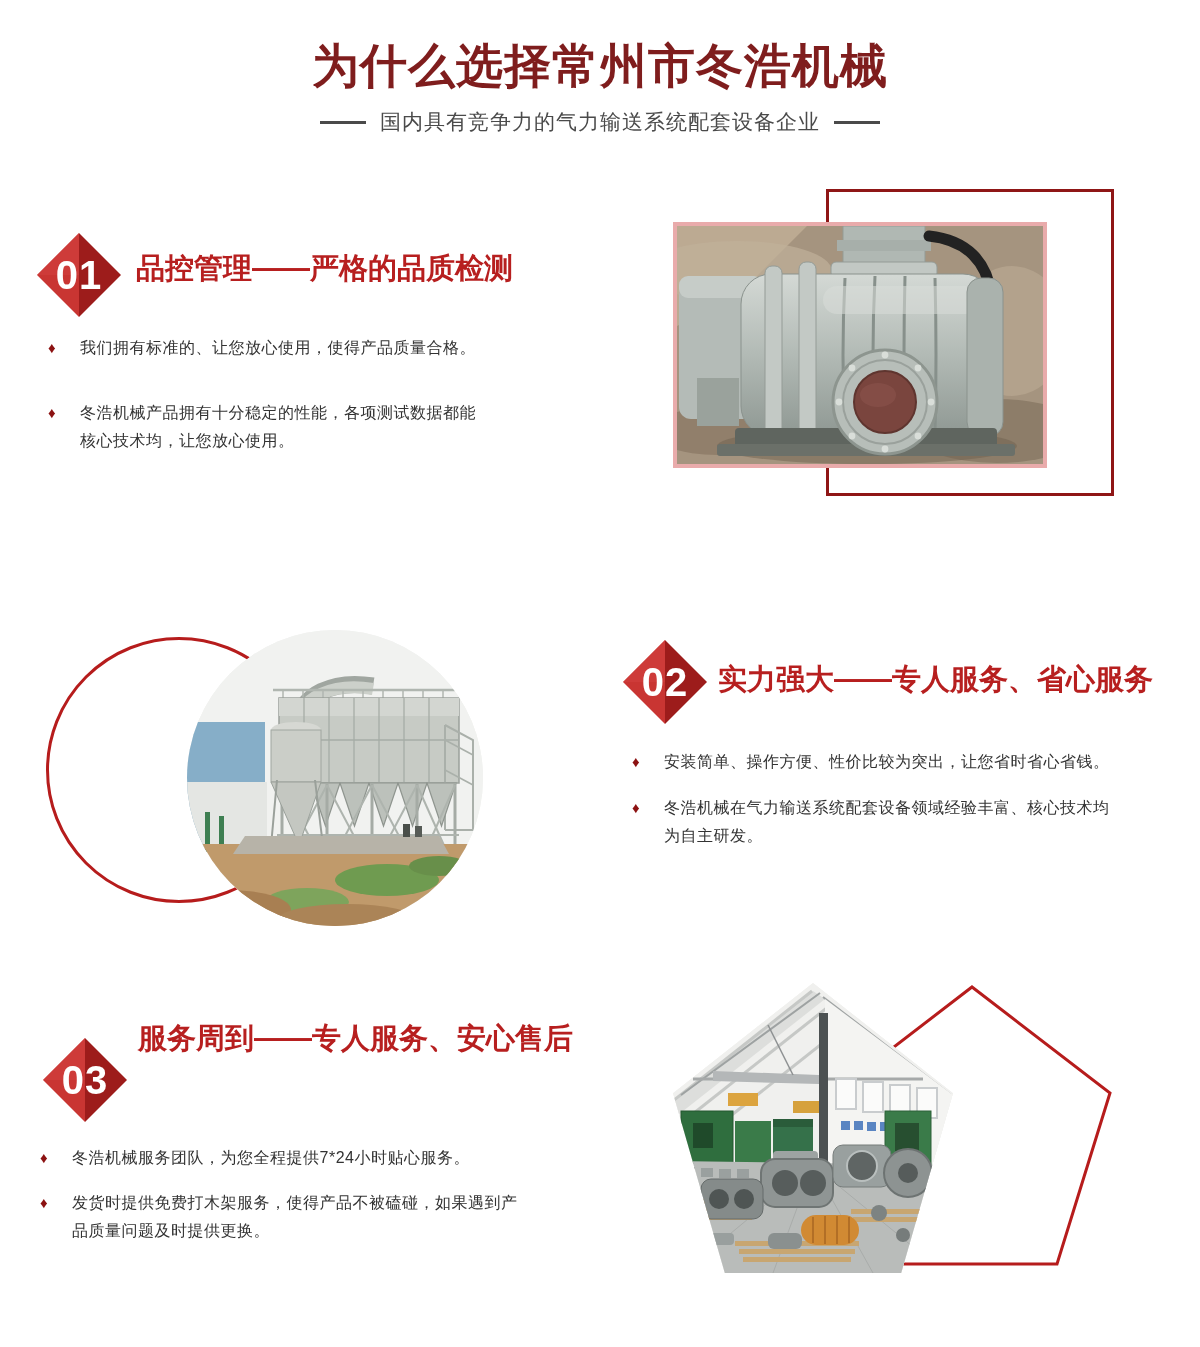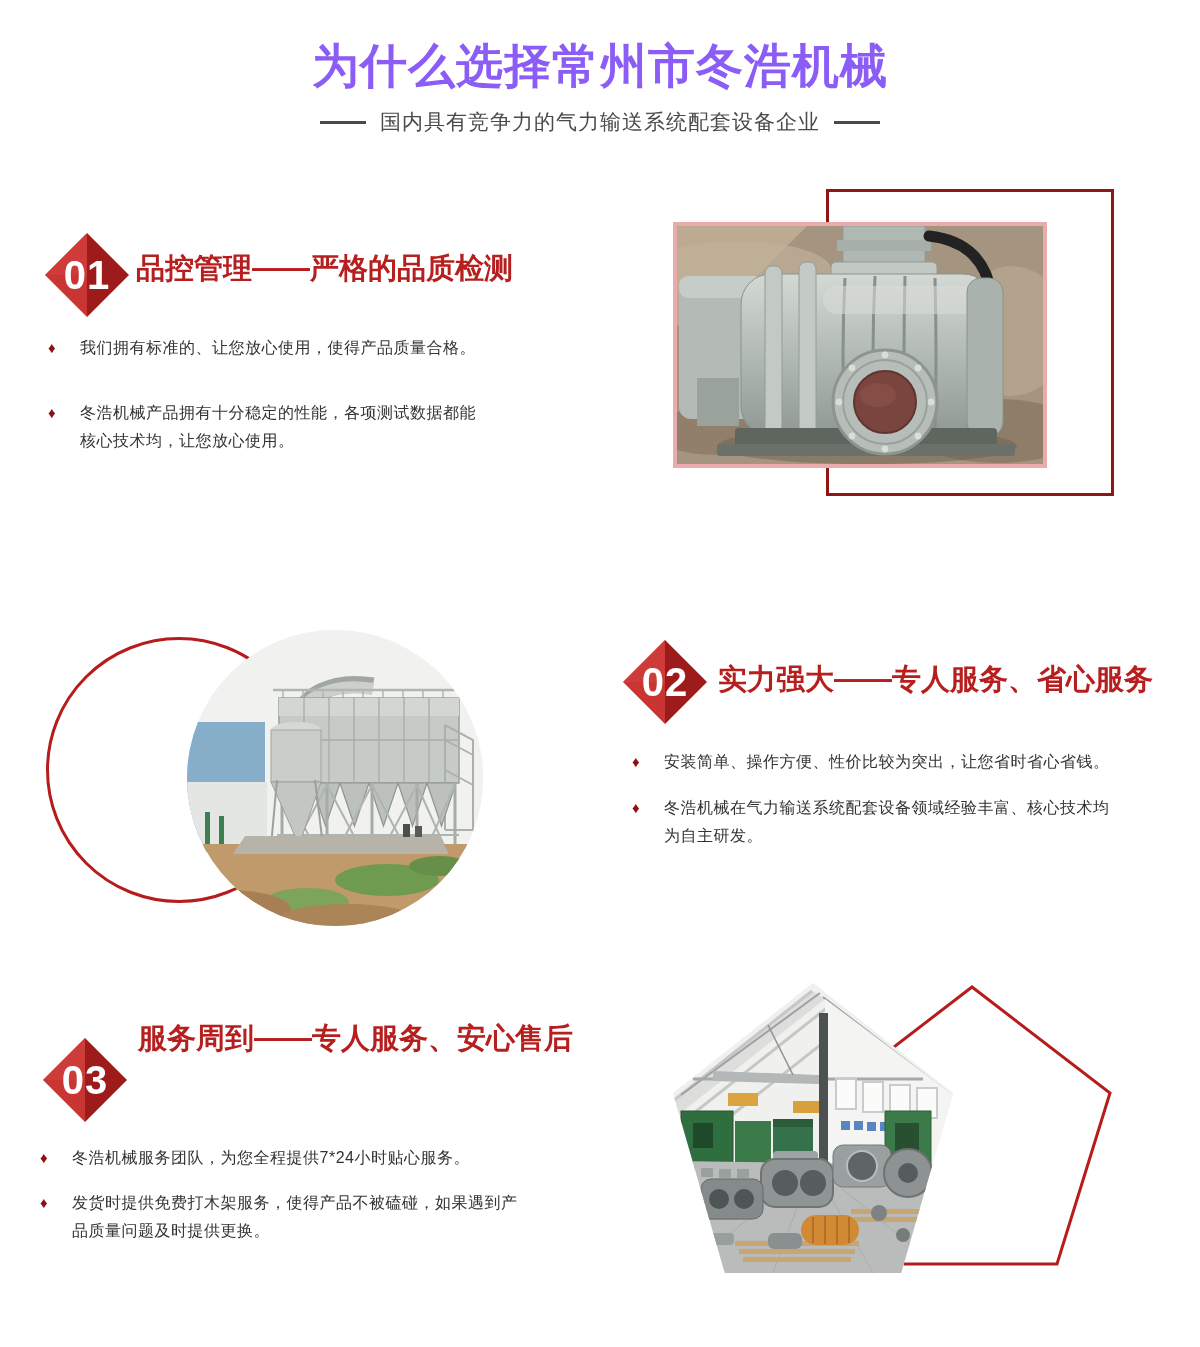--- a/index.html
+++ b/index.html
@@ -3,21 +3,21 @@
 <meta charset="utf-8">
 <style>
   * { margin:0; padding:0; box-sizing:border-box; }
   html,body { background:#ffffff; }
   body { font-family:"Liberation Sans","DejaVu Sans",sans-serif; }
   .page { position:relative; width:1200px; height:1347px; margin:0 auto; background:#ffffff; overflow:hidden; }
 
   
   .main-title{
     position:absolute; left:0; top:38px; width:1200px;
-    text-align:center; font-size:47px; font-weight:bold; color:#8b5cf6;
+    text-align:center; font-size:47px; font-weight:bold; color:#7f1d1d;
     letter-spacing:1px; line-height:56px;
   }
   .subtitle-row{
     position:absolute; left:0; top:108px; width:1200px;
     display:flex; align-items:center; justify-content:center; gap:14px;
   }
   .subtitle-dash{ width:46px; height:3px; background:#4a4a4a; }
   .subtitle-text{ font-size:21px; color:#4a4a4a; letter-spacing:1px; }
 
   
@@ -79,21 +79,21 @@
 
 <div class="page">
 
   <div class="main-title">为什么选择常州市冬浩机械</div>
   <div class="subtitle-row">
     <span class="subtitle-dash"></span>
     <span class="subtitle-text">国内具有竞争力的气力输送系统配套设备企业</span>
     <span class="subtitle-dash"></span>
   </div>
 
-  <div class="badge" style="left:44px; top:232px;">
+  <div class="badge" style="left:36px; top:232px;">
     <svg viewBox="0 0 86 86">
       <polygon points="43,1 1,43 43,85" fill="#c93532"></polygon>
       <polygon points="43,1 85,43 43,85" fill="#9d1c1b"></polygon>
       <polygon points="43,1 1,43 43,43" fill="#d24040" opacity="0.55"></polygon>
     </svg>
     <span class="badge-num">01</span>
   </div>
   <h2 class="sec-heading" style="left:136px; top:250px;">品控管理——严格的品质检测</h2>
 
   <div class="bullet" style="left:48px; top:334px; width:450px;">

